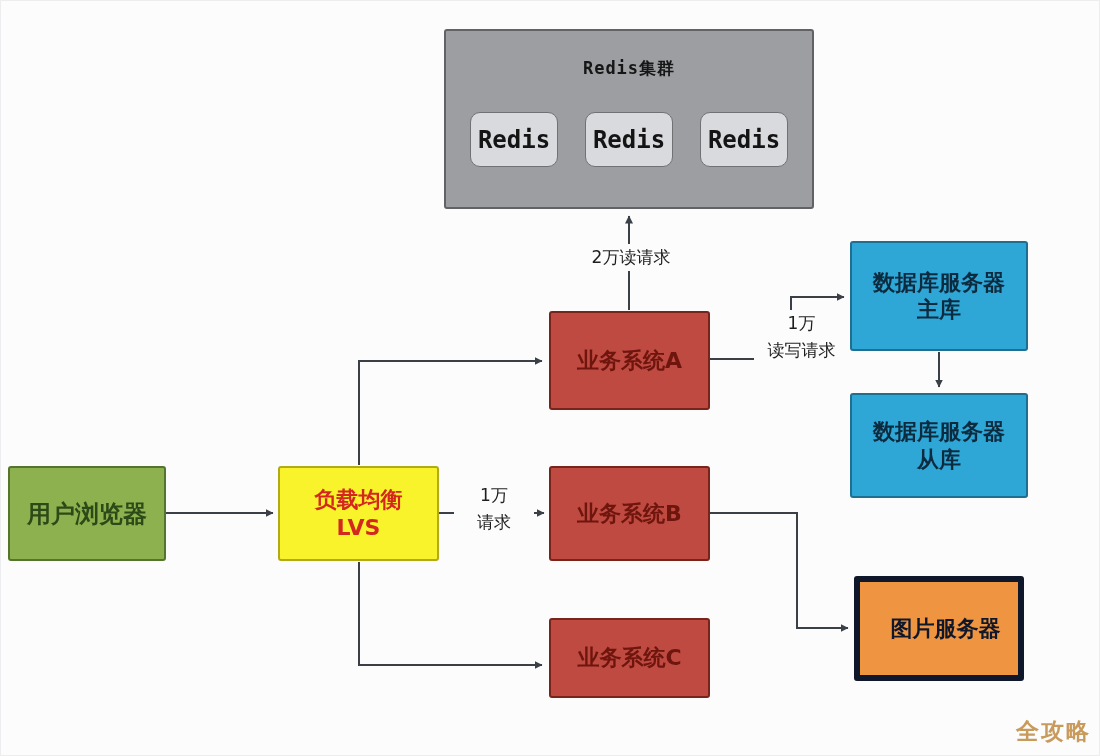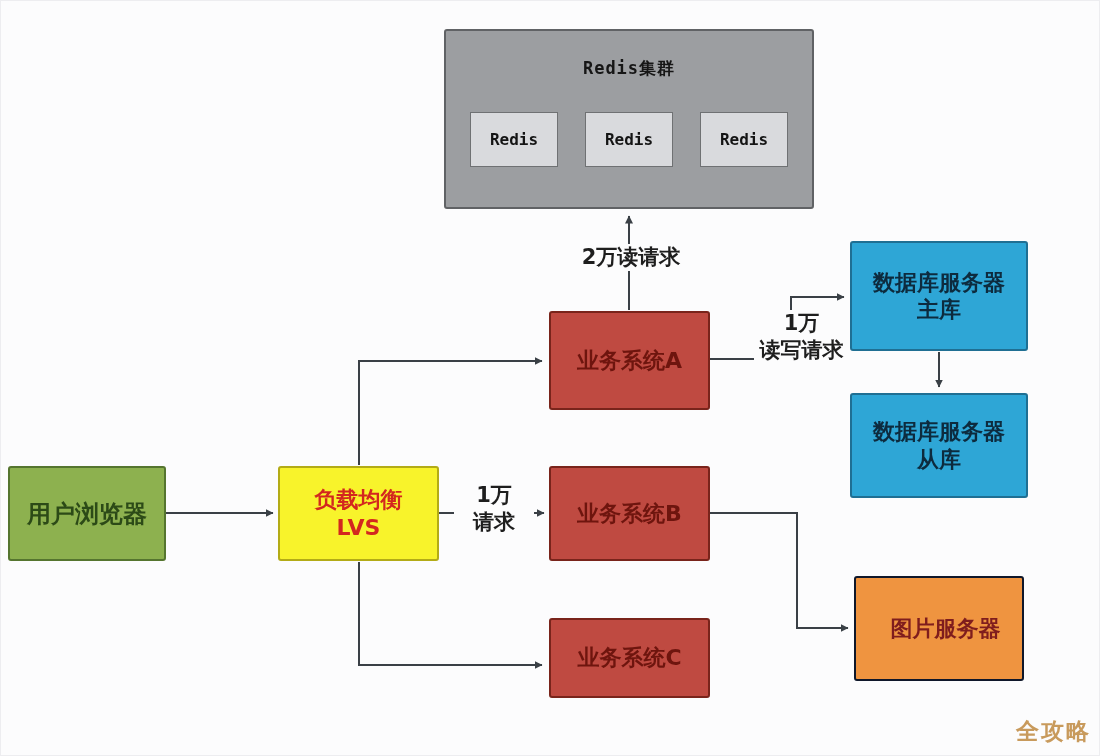--- a/index.html
+++ b/index.html
@@ -18,47 +18,47 @@
     position:absolute; z-index:2;
     display:flex; flex-direction:column; align-items:center; justify-content:center;
     text-align:center; border-radius:3px;
     font-weight:bold; font-size:22px; line-height:1.25;
   }
 
   .n-red    { border:2px solid #79241b; color:#6e150e; }
   .n-blue   { border:2px solid #1f6f93; color:#0d2b3e; }
   .n-green  { border:2px solid #55752f; color:#2c4a17; }
   .n-yellow { border:2px solid #b3ab16; color:#d3271f; }
-  .n-orange { border:2px solid #0f172a; color:#7f1d1d;padding-left:13px; }
+  .n-orange { border:6px solid #0f172a; color:#0f172a;padding-left:13px; }
 
   .cluster {
     position:absolute; z-index:2;
     border:2px solid #606265; border-radius:3px;
     padding-top:26px;
   }
   .cluster-title {
     text-align:center; color:#161616;
     font-family:"DejaVu Sans Mono","Liberation Mono",monospace;
     font-size:17px; font-weight:bold; letter-spacing:1px;
   }
   .cluster-items {
     display:flex; justify-content:center; gap:27px; margin-top:32px;
   }
   .redis-item {
     width:88px; height:55px;
     display:flex; align-items:center; justify-content:center;
-    border:1px solid #6f7173; border-radius:0;
+    border:1px solid #6f7173; border-radius:10px;
     font-family:"DejaVu Sans Mono","Liberation Mono",monospace;
-    font-size:16px; font-weight:bold; color:#141414;
+    font-size:24px; font-weight:bold; color:#141414;
   }
 
   .edge-label {
     position:absolute; z-index:3;
     text-align:center; color:#1e1e1e;
-    font-size:21px; font-weight:bold; line-height:27px;
+    font-size:17px; font-weight:normal; line-height:27px;
   }
 
   .watermark {
     position:absolute; z-index:3;
     right:8px; bottom:8px;
     font-size:23px; font-weight:bold; letter-spacing:2px;
   }
 </style>
 </head>
 <body>

